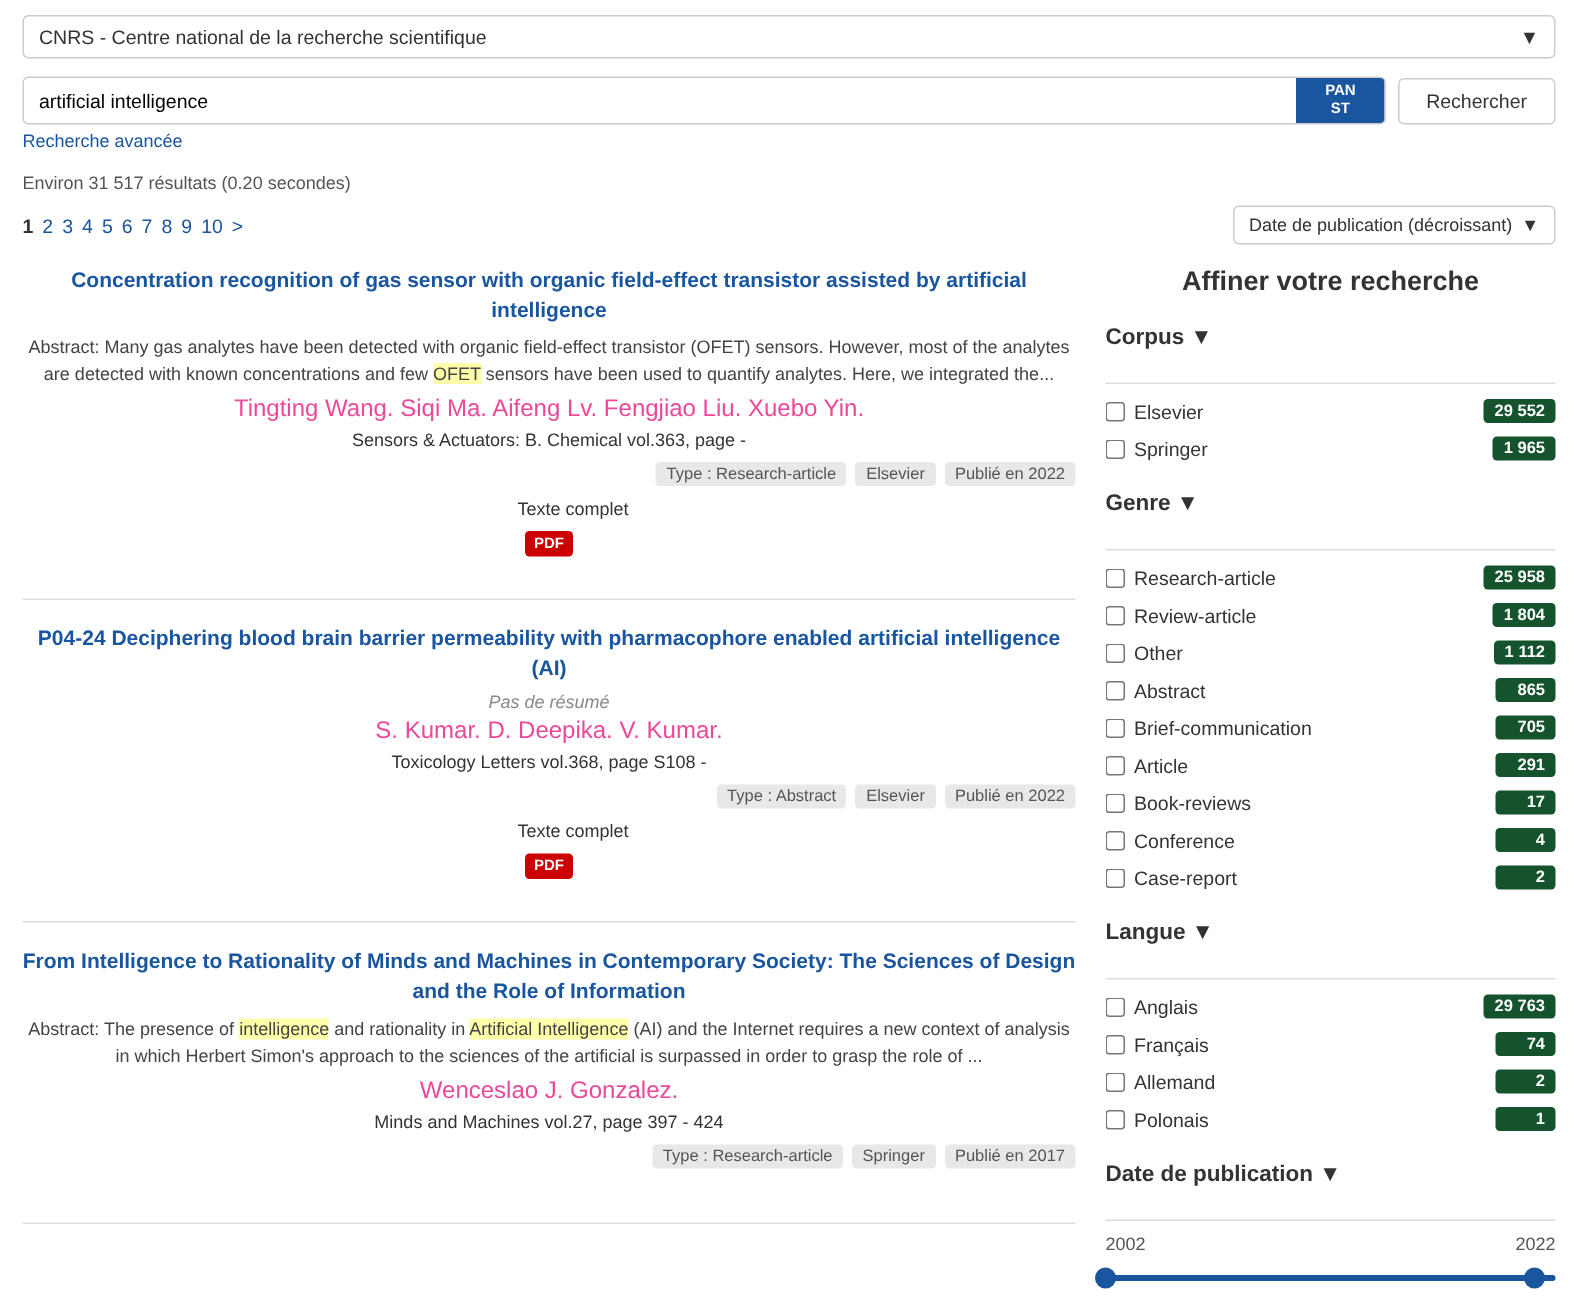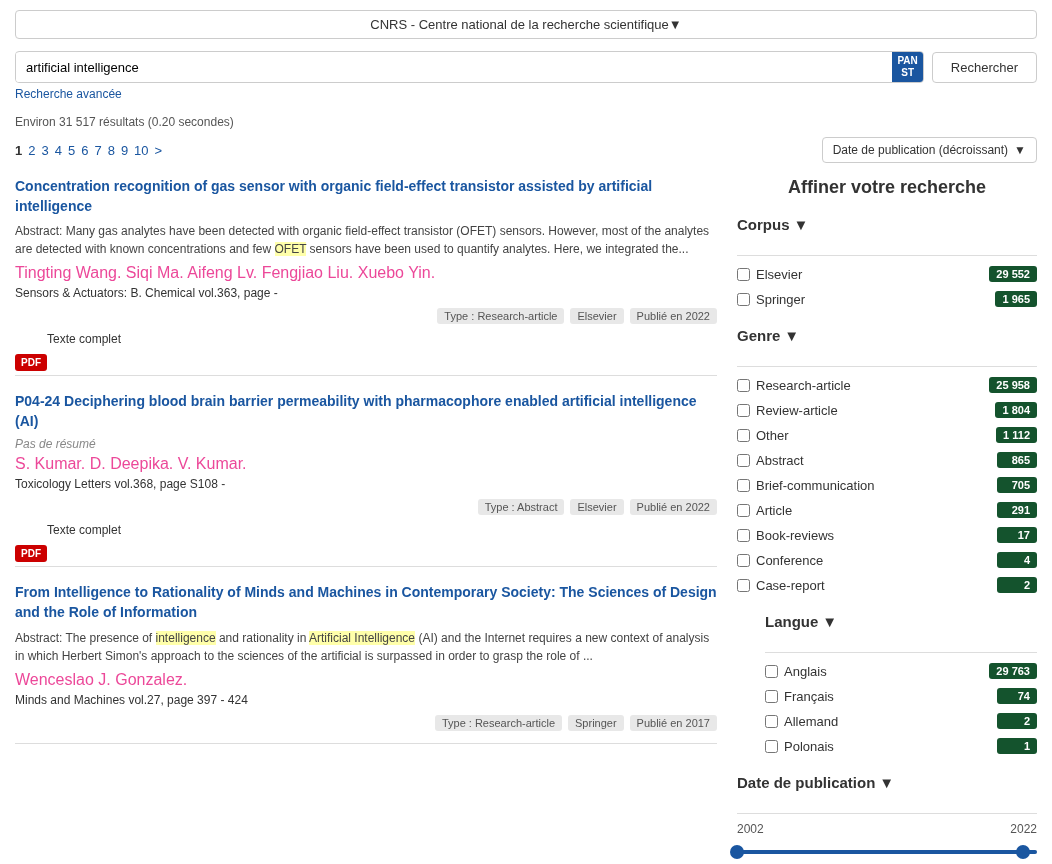--- a/index.html
+++ b/index.html
@@ -1,39 +1,39 @@
 <!DOCTYPE html>
 <html><head>
   <meta charset="utf-8">
   <style>
     * { box-sizing: border-box; margin: 0; padding: 0; }
     body { font-family: Arial, sans-serif; font-size: 13px; color: #333; background: #fff; padding: 10px 15px; }
 
     
     .institution-dropdown {
-      display: flex; align-items: center; justify-content: center;
+      display: flex; align-items: center; justify-content: space-between;
       border: 1px solid #ccc; border-radius: 4px; padding: 6px 10px;
       margin-bottom: 12px; cursor: pointer; background: #fff;
     }
     .institution-dropdown span { font-size: 13px; }
 
     
     .search-bar {
       display: flex; align-items: center; gap: 8px; margin-bottom: 4px;
     }
     .search-input-wrap {
       flex: 1; display: flex; align-items: center;
       border: 1px solid #ccc; border-radius: 4px; overflow: hidden;
     }
     .search-input-wrap input {
       flex: 1; border: none; outline: none; padding: 7px 10px; font-size: 13px;
     }
     .pan-badge {
       background: #1a56a0; color: #fff; font-size: 10px; font-weight: bold;
-      padding: 3px 5px; line-height: 1.2; text-align: center;
+      padding: 3px 19px; line-height: 1.2; text-align: center;
     }
     .pan-badge span { display: block; }
     .search-button {
       background: #fff; border: 1px solid #ccc; border-radius: 4px;
       padding: 7px 18px; cursor: pointer; font-size: 13px; color: #333;
     }
     .advanced-search { color: #1a56a0; font-size: 12px; cursor: pointer; margin-bottom: 14px; }
 
     
     .results-meta { font-size: 12px; color: #555; margin-bottom: 8px; }
@@ -48,21 +48,21 @@
       border: 1px solid #ccc; border-radius: 4px; padding: 5px 10px;
       font-size: 12px; cursor: pointer; background: #fff; display: flex; align-items: center; gap: 6px;
     }
 
     
     .main-layout { display: flex; gap: 20px; }
     .results-column { flex: 1; min-width: 0; }
     .sidebar { width: 300px; flex-shrink: 0; }
 
     
-    .result-item { border-bottom: 1px solid #ddd; padding-bottom: 4px; margin-bottom: 16px; }
+    .result-item { border-bottom: 1px solid #ddd; padding-bottom: 28px; margin-bottom: 16px; text-align: center; }
     .result-title { color: #1a56a0; font-size: 14px; font-weight: bold; cursor: pointer; margin-bottom: 6px; line-height: 1.4; }
     .result-abstract { font-size: 12px; color: #444; margin-bottom: 6px; line-height: 1.5; }
     .result-authors { font-size: 16px; color: #ec4899; margin-bottom: 4px; }
     .result-journal { font-size: 12px; color: #333; margin-bottom: 8px; }
     .result-tags { display: flex; gap: 6px; flex-wrap: wrap; margin-bottom: 8px; justify-content: flex-end; }
     .tag {
       background: #e8e8e8; border-radius: 3px; padding: 2px 7px; font-size: 11px; color: #555;
     }
     .tag-type { background: #e8e8e8; }
     .tag-pub { background: #e8e8e8; }
@@ -87,21 +87,21 @@
     }
     .filter-item-left { display: flex; align-items: center; gap: 6px; }
     .filter-item input[type=checkbox] { margin: 0; cursor: pointer; }
     .filter-item label { font-size: 13px; color: #333; cursor: pointer; }
     .count-badge {
       background: #14532d; color: #fff; font-size: 11px; padding: 2px 7px;
       border-radius: 3px; min-width: 40px; text-align: right; font-weight: bold;
     }
 
     
-    .lang-section { margin-bottom: 18px; margin-left: 28px; }
+    .lang-section { margin-bottom: 18px; }
 
     
     .date-section {}
     .date-range-labels { display: flex; justify-content: space-between; font-size: 12px; color: #555; margin-bottom: 6px; }
     .slider-container { position: relative; height: 20px; }
     .slider-track {
       position: absolute; top: 50%; left: 0; right: 0; height: 4px;
       background: #ddd; border-radius: 2px; transform: translateY(-50%);
     }
     .slider-fill {

